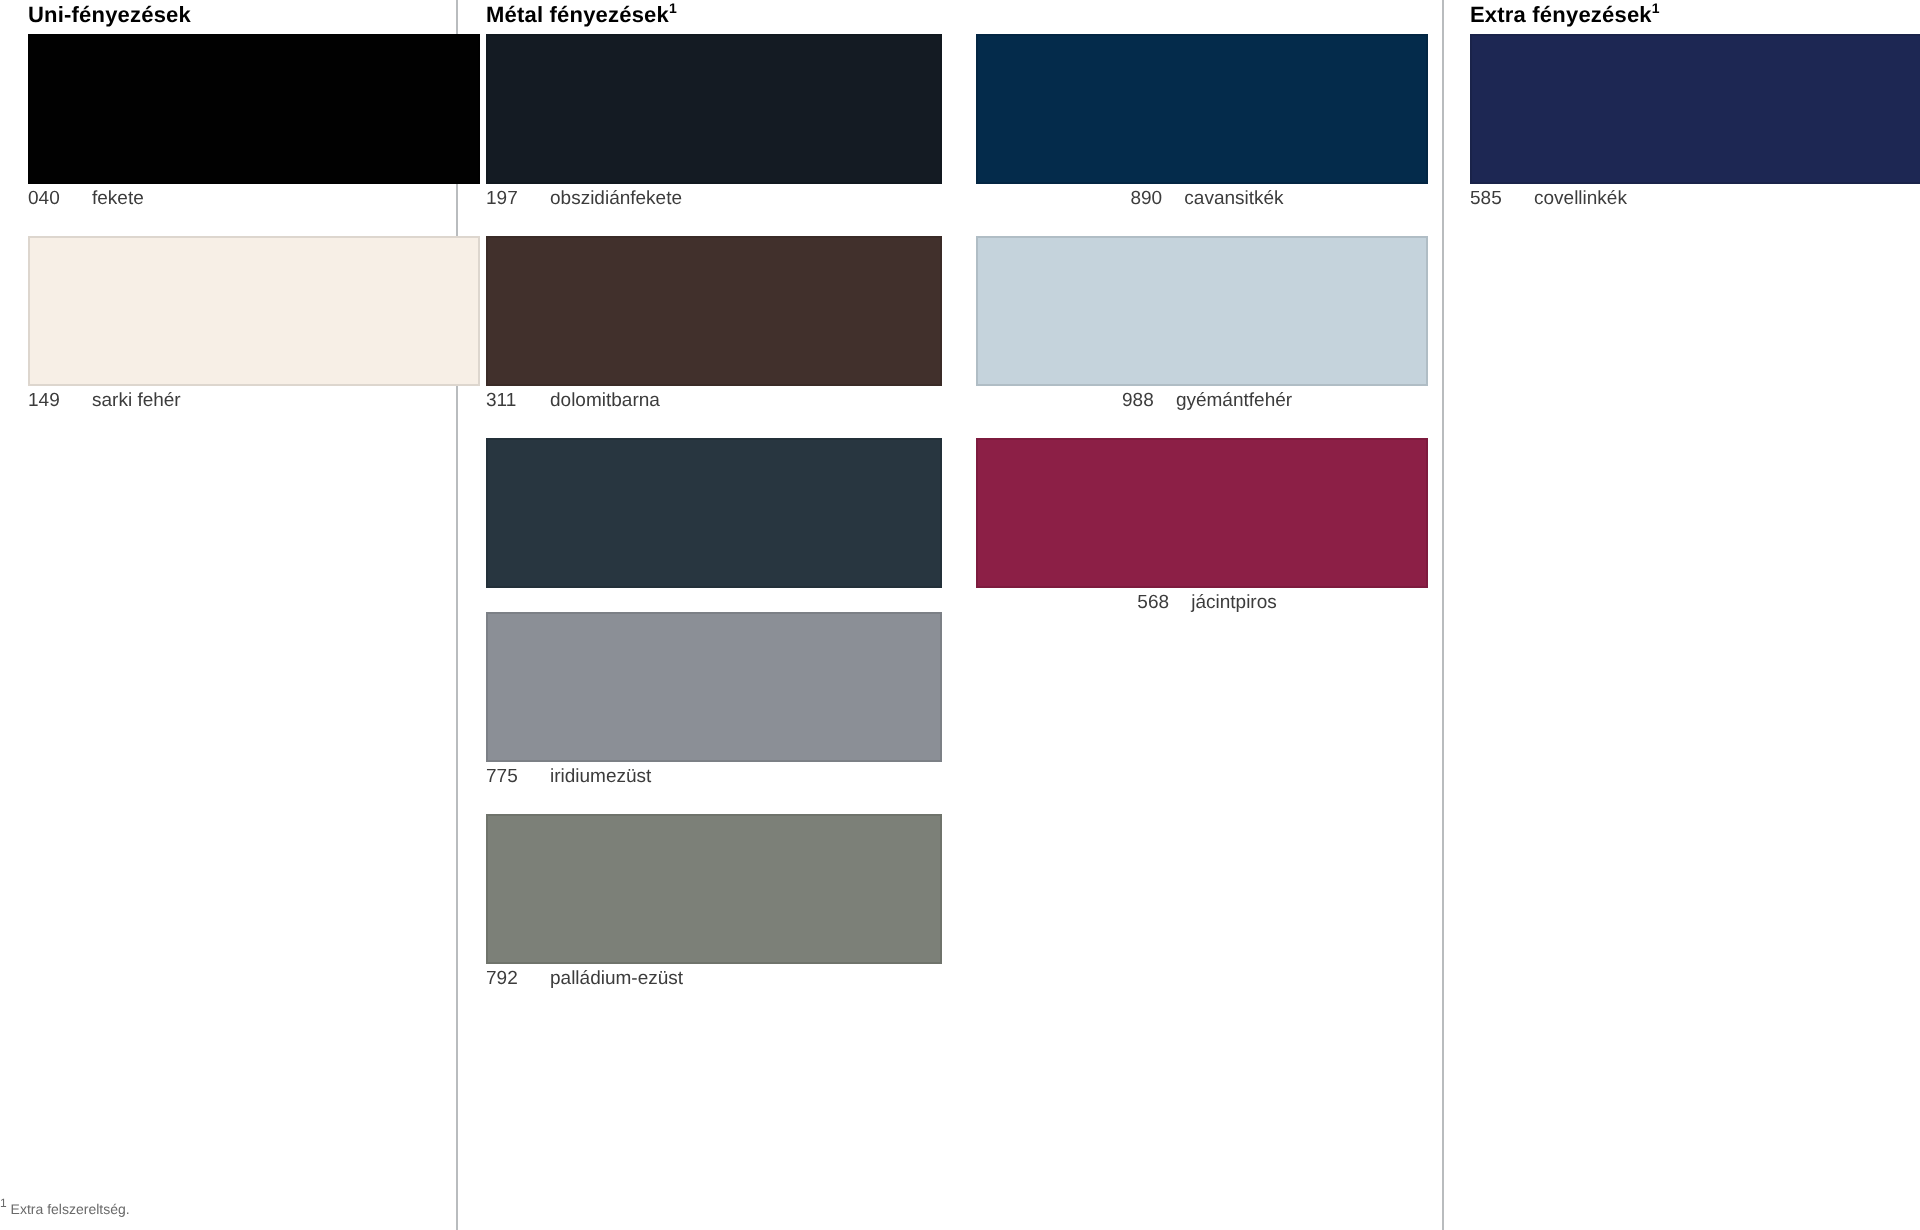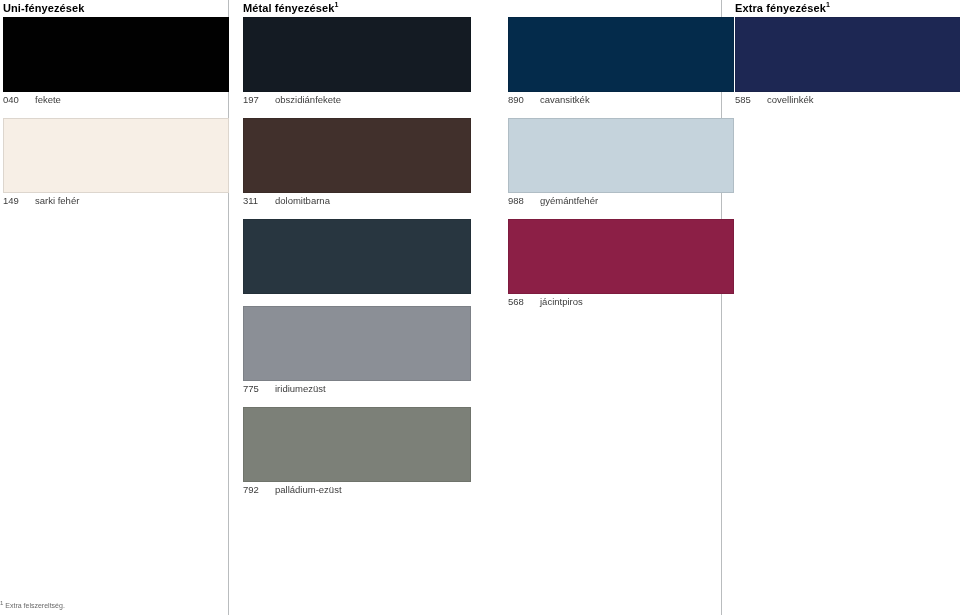--- a/index.html
+++ b/index.html
@@ -28,23 +28,23 @@
     background: #b9bcbe;
   }
   .divider.d1 { left: 228px; }
   .divider.d2 { left: 721px; }
 
   
   .col {
     position: absolute;
     top: 0;
   }
-  .col-0 { left: 3px;   width: 226px; }
+  .col-0 { left: 14px;   width: 226px; }
   .col-1 { left: 243px; width: 228px; }
-  .col-2 { left: 508px; width: 226px; }
+  .col-2 { left: 488px; width: 226px; text-align: center; }
   .col-3 { left: 735px; width: 226px; }
 
   .col-head {
     font-size: 11px;
     font-weight: bold;
     line-height: 13px;
     color: #000000;
     letter-spacing: 0.1px;
     height: 17px;
     padding-top: 2px;

